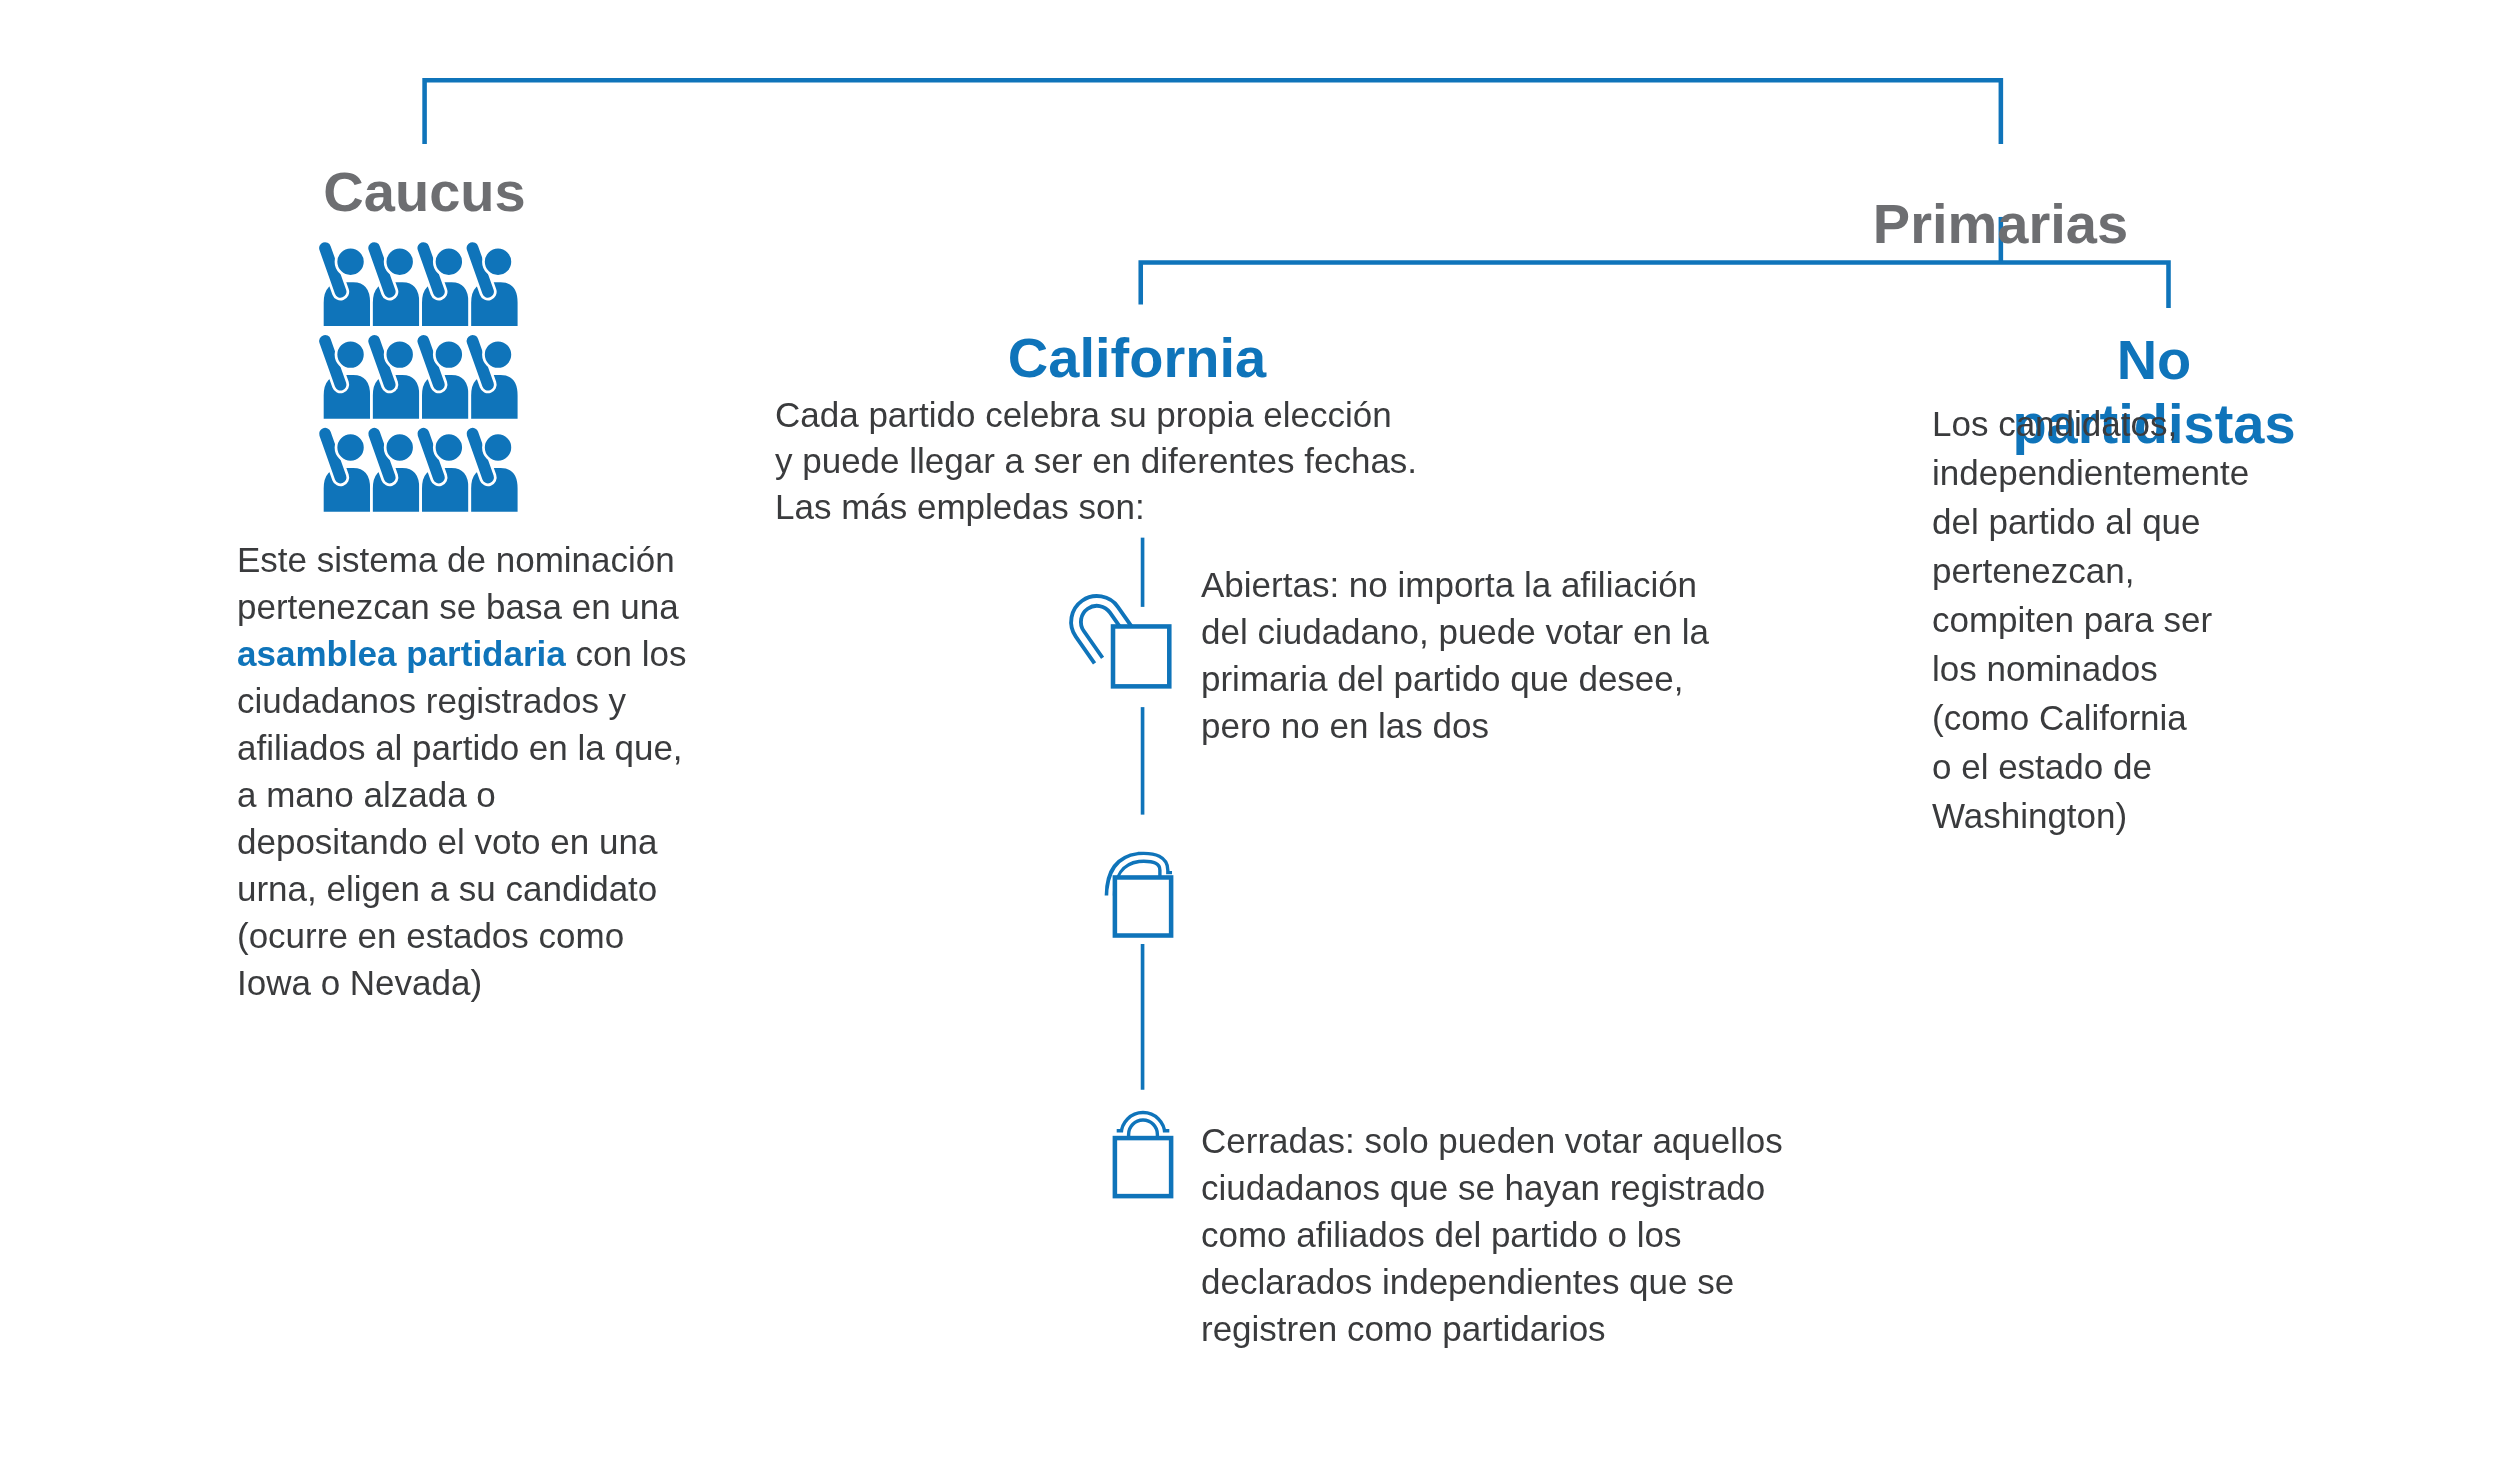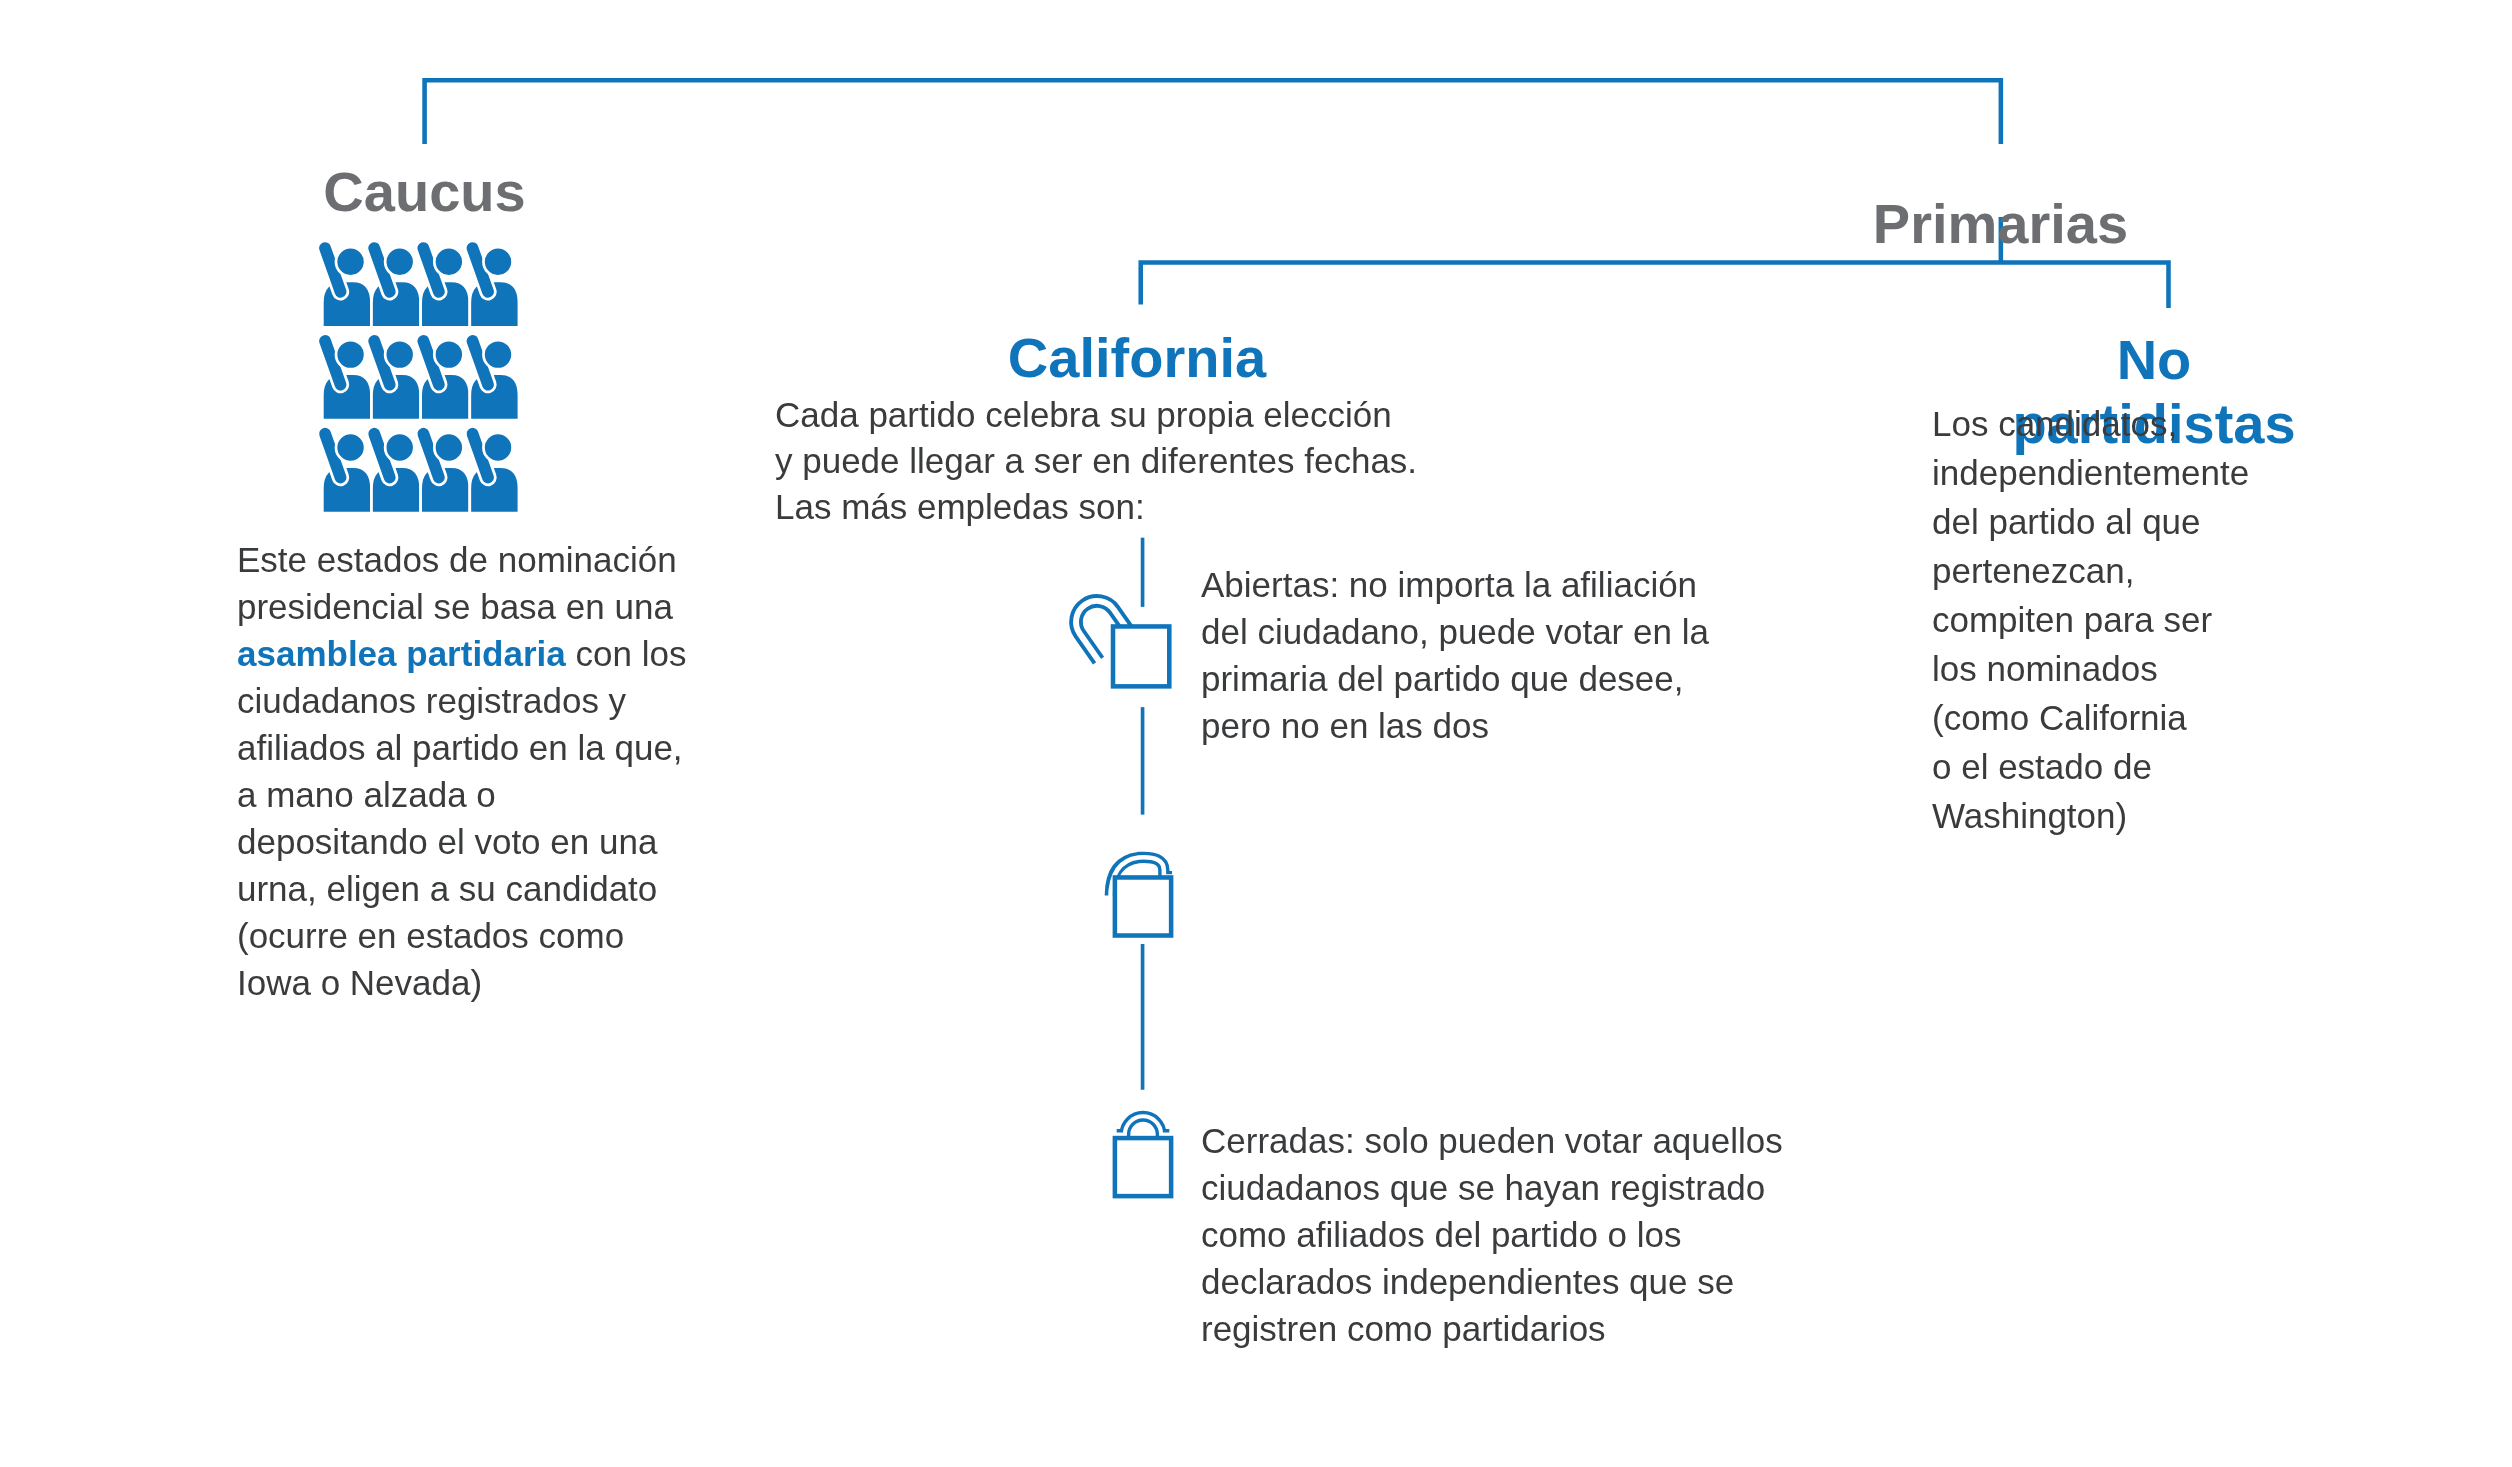--- a/index.html
+++ b/index.html
@@ -91,21 +91,21 @@
     <use href="#person" x="54" y="102"></use>
     <use href="#person" x="108" y="102"></use>
     <use href="#person" x="162" y="102"></use>
     <use href="#person" x="0" y="204"></use>
     <use href="#person" x="54" y="204"></use>
     <use href="#person" x="108" y="204"></use>
     <use href="#person" x="162" y="204"></use>
   </svg>
 
   <p class="abs body-text centered caucus-desc">
-    <span>Este estados de nominación presidencial se basa en una </span><span class="hl">asamblea partidaria</span><span> con los ciudadanos registrados y afiliados al partido en la que, a mano alzada o depositando el voto en una urna, eligen a su candidato (ocurre en estados como Iowa o Nevada)</span>
+    <span>Este sistema de nominación pertenezcan se basa en una </span><span class="hl">asamblea partidaria</span><span> con los ciudadanos registrados y afiliados al partido en la que, a mano alzada o depositando el voto en una urna, eligen a su candidato (ocurre en estados como Iowa o Nevada)</span>
   </p>
 
   <h1 class="abs heading primarias-title">Primarias</h1>
 
   <h2 class="abs heading blue partidistas-title">California</h2>
 
   <p class="abs body-text centered prelines partidistas-intro">Cada partido celebra su propia elección
 y puede llegar a ser en diferentes fechas.
 Las más empledas son:</p>
 

